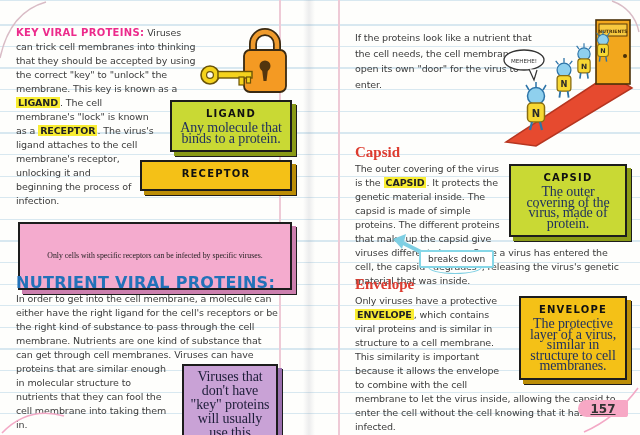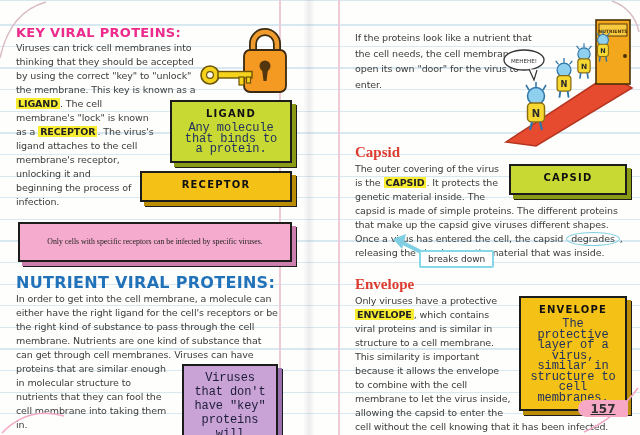--- a/index.html
+++ b/index.html
@@ -10,29 +10,29 @@
       transparent 0px, transparent 20.3px,
       #d8e8f0 20.3px, #d8e8f0 21.6px);
     background-position:0 4px;
     font-family:"DejaVu Sans",sans-serif;
   }
   .marginline{position:absolute;top:0;bottom:0;width:2px;background:#eecad6;}
   .gutter{position:absolute;top:0;bottom:0;left:303px;width:12px;
     background:linear-gradient(to right,rgba(110,115,135,0),rgba(110,115,135,.12) 50%,rgba(110,115,135,0));}
   .hand{font-size:9.5px;line-height:14px;color:#3c3c3c;letter-spacing:-0.1px;}
   .hand15{line-height:15.5px;}
-  .tpink{color:#ec2b8c;font-weight:bold;font-size:13px;letter-spacing:.3px;}
+  .tpink{color:#ec2b8c;font-weight:bold;font-size:10px;letter-spacing:.3px;}
   .tblue{color:#2272b9;font-weight:bold;font-size:16px;letter-spacing:.3px;}
   .hl{background:#f9ed32;font-weight:bold;color:#222;padding:0 2px;}
   .circ{border:1.6px solid #7ecfe3;border-radius:50%;padding:0 4px 1px;}
   .rhead{font-family:"Liberation Serif",serif;font-weight:bold;font-size:15px;color:#dd3b2f;}
   .fr{float:right;clear:right;}
   .slab{border:2px solid #1c1c1c;padding:5px 6px 6px;text-align:center;box-sizing:border-box;}
   .slab .ttl{font-weight:bold;font-size:10px;letter-spacing:1.2px;color:#111;margin-bottom:2px;}
-  .slab .bod{font-family:Liberation Mono, monospace;font-size:12px;line-height:10.5px;color:#21315e;}
+  .slab .bod{font-family:Liberation Serif, serif;font-size:14px;line-height:10.5px;color:#21315e;}
   .green{background:#c9d934;box-shadow:4px 4px 0 0 #8a9a17,5px 5px 0 0 #1c1c1c;}
   .gold{background:#f4c117;box-shadow:4px 4px 0 0 #bb8d07,5px 5px 0 0 #1c1c1c;}
   .pinkbox{background:#f4abce;box-shadow:4px 4px 0 0 #cc7fae,5px 5px 0 0 #1c1c1c;
     display:flex;align-items:center;justify-content:center;
     font-family:"Liberation Serif",serif;font-size:7.8px;line-height:9.5px;color:#1d1d1d;text-align:center;}
   .purplebox{background:#c9a2d6;box-shadow:4px 4px 0 0 #9a6fae,5px 5px 0 0 #1c1c1c;}
   .abs{position:absolute;}
   .tab{position:absolute;background:#f7a8c5;color:#333;font-weight:bold;font-size:12px;
     display:flex;align-items:center;justify-content:center;z-index:5;}
   .tabL{border-radius:4px 13px 13px 4px;}
@@ -70,21 +70,21 @@
       <span class="fr slab green" style="width:122px;margin:2px 0 5px 8px;">
         <div class="ttl">LIGAND</div>
         <div class="bod">Any molecule that binds to a protein.</div>
       </span>
       <span class="fr slab gold" style="width:152px;margin:3px 0 0 8px;">
         <div class="ttl">RECEPTOR</div>
       </span>
       <span class="tpink">KEY VIRAL PROTEINS:</span><span> Viruses can trick cell membranes into thinking that they should be accepted by using the correct "key" to "unlock" the membrane. This key is known as a </span><span class="hl">LIGAND</span><span>. The cell membrane's "lock" is known as a </span><span class="hl">RECEPTOR</span><span>. The virus's ligand attaches to the cell membrane's receptor, unlocking it and beginning the process of infection.</span>
     </div>
 
-    <div class="abs pinkbox" style="left:18px;top:222px;width:254px;height:32px;border:2px solid #1c1c1c;padding:2px 8px;">Only cells with specific receptors can be infected by specific viruses.</div>
+    <div class="abs pinkbox" style="left:18px;top:222px;width:254px;height:32px;border:2px solid #1c1c1c;padding:16px 8px;">Only cells with specific receptors can be infected by specific viruses.</div>
 
     <div class="abs hand" style="left:16px;top:276px;width:262px;height:150px;">
       <span class="tblue">NUTRIENT VIRAL PROTEINS:</span><span> In order to get into the cell membrane, a molecule can either have the right ligand for the cell's receptors or be the right kind of substance to pass through the cell membrane. Nutrients are one kind of substance that can get through cell membranes. Viruses </span><span class="fr slab purplebox" style="width:96px;margin:2px 0 2px 8px;"><span class="bod" style="color:#1d1d38;">Viruses that don't have "key" proteins will usually use this method.</span></span><span>can have proteins that are similar enough in molecular structure to nutrients that they can fool the cell membrane into taking them in.</span>
     </div>
 
   </div>
 
   <div class="abs" style="left:315px;top:0;width:325px;height:435px;">
 
     <div class="abs hand hand15" style="left:40px;top:30px;width:178px;">If the proteins look like a nutrient that the cell needs, the cell membrane will open its own "door" for the virus to enter.</div>
@@ -128,20 +128,21 @@
         <path d="M29 55 l5 11 l3 -10" fill="#ffffff" stroke="#333333" stroke-width="1.2"></path>
         <text x="24" y="48.5" font-size="5.6" fill="#333333" text-anchor="middle">MEHEHE!</text>
       </g>
     </svg>
 
     <div class="abs rhead" style="left:40px;top:144px;">Capsid</div>
 
     <div class="abs hand" style="left:40px;top:162px;width:272px;">
       <span class="fr slab green" style="width:118px;margin:2px 0 5px 8px;">
         <div class="ttl">CAPSID</div>
+        <div class="bod">The outer covering of the virus, made of protein.</div>
       </span>
       <span>The outer covering of the virus is the </span><span class="hl">CAPSID</span><span>. It protects the genetic material inside. The capsid is made of simple proteins. The different proteins that make up the capsid give viruses different shapes. Once a virus has entered the cell, the capsid </span><span class="circ">degrades</span><span>, releasing the virus's genetic material that was inside.</span>
     </div>
 
     <svg class="abs" style="left:78px;top:234px;z-index:4;" width="36" height="24" viewBox="0 0 36 24">
       <path d="M34 21 L10 9" stroke="#7ecfe3" stroke-width="4" fill="none"></path>
       <path d="M13 0 L0 5 L9 15 Z" fill="#7ecfe3"></path>
     </svg>
     <div class="callout" style="left:104px;top:250px;">breaks down</div>
 

